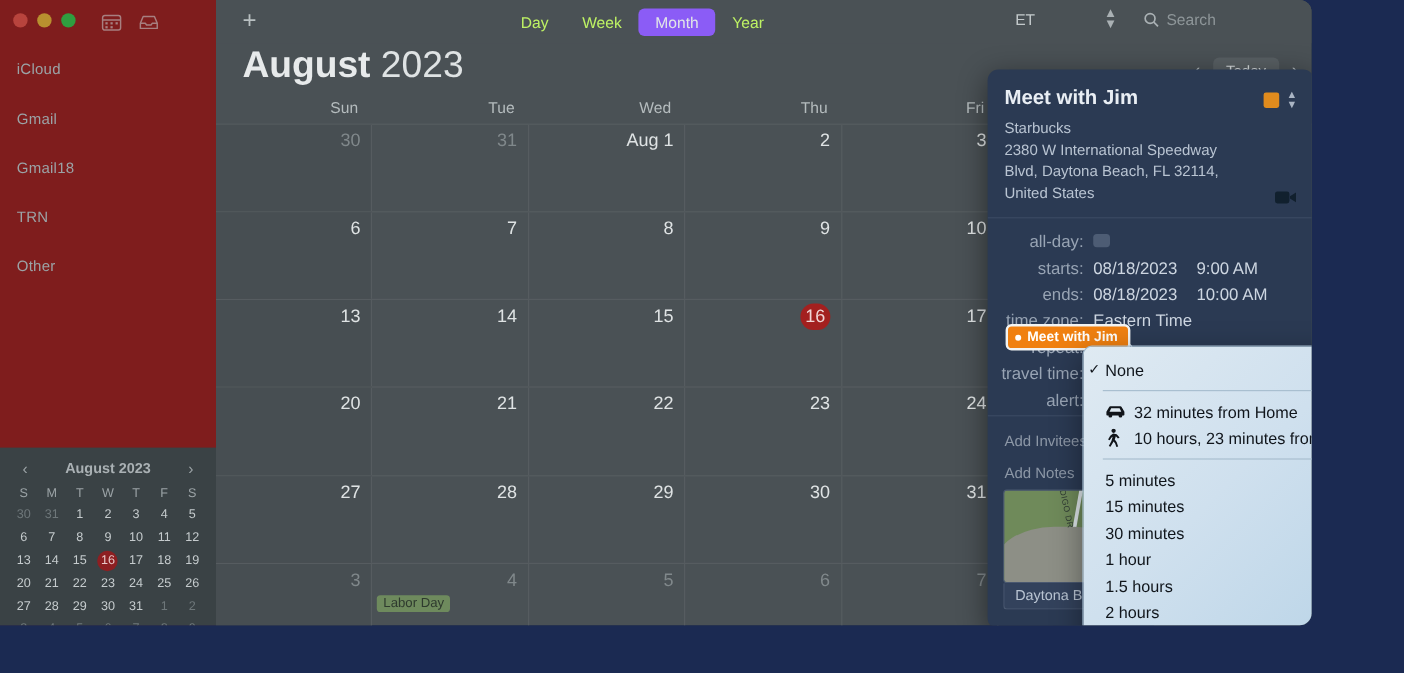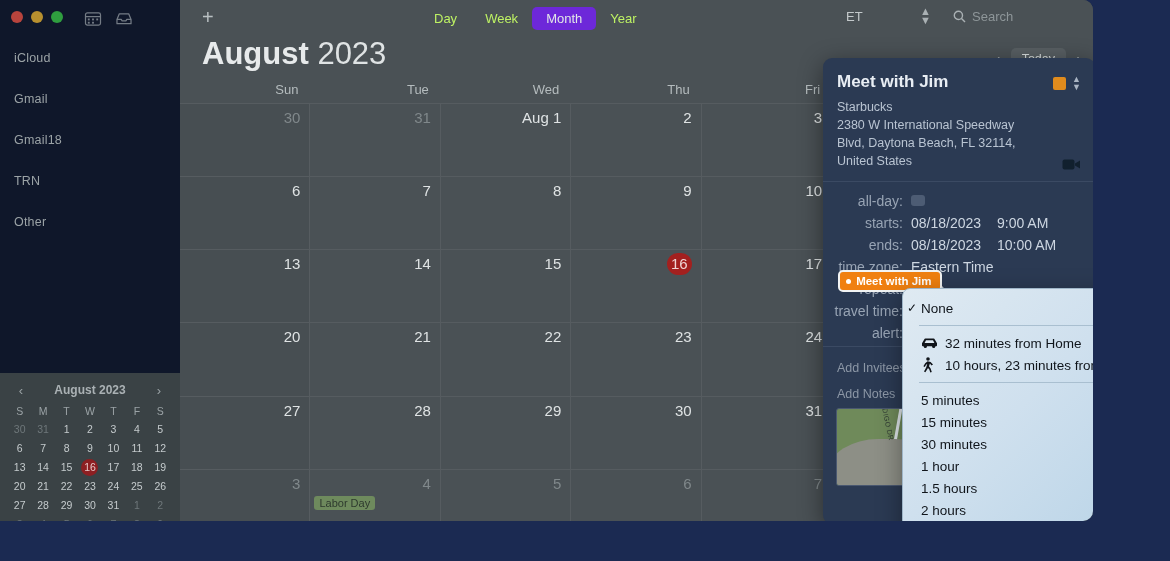--- a/index.html
+++ b/index.html
@@ -15,21 +15,21 @@
   .window {
     position: absolute; left: 0; top: 0; width: 1093px; height: 521px;
     background: #3c4448;
     border-top-right-radius: 10px; border-bottom-right-radius: 10px;
     overflow: hidden;
   }
 
   
   .sidebar {
     position: absolute; left: 0; top: 0; width: 180px; height: 521px;
-    background: #0f172a;
+    background: #7f1d1d;
   }
   .titlebar-left { position: absolute; left: 0; top: 0; width: 180px; height: 36px; }
   .lights { position: absolute; left: 11px; top: 11px; display: flex; gap: 8px; }
   .light { width: 12px; height: 12px; border-radius: 50%; }
   .light.red { background: #b8443d; }
   .light.yellow { background: #b8902f; }
   .light.green { background: #2f9e3f; }
   .tb-icon { position: absolute; top: 11px; width: 18px; height: 15px; opacity: .55; }
   .tb-icon.cal { left: 84px; }
   .tb-icon.inbox { left: 115px; }
@@ -64,21 +64,21 @@
   }
 
   
   .main { position: absolute; left: 180px; top: 0; right: 0; height: 521px; background: #4a5155; }
   .toolbar { position: relative; height: 36px; background: #4a5155; }
   .plus { position: absolute; left: 22px; top: 7px; font-size: 20px; color: #b9c0c2; line-height: 20px; }
   .segmented { position: absolute; left: 240px; top: 5px; display: flex; align-items: center; height: 26px; }
   .seg {
     font-size: 13px; color: #bef264; padding: 4px 14px; border-radius: 5px;
   }
-  .seg.active { background: #6d28d9; color: #e2e6e7; }
+  .seg.active { background: #8b5cf6; color: #e2e6e7; }
   .tz { position: absolute; left: 666px; top: 9px; font-size: 13px; color: #c3c9cb; }
   .tz-chev { position: absolute; left: 740px; top: 7px; color: #aab1b4; font-size: 11px; line-height: 9px; }
   .search { position: absolute; left: 773px; top: 9px; display: flex; align-items: center; gap: 6px; }
   .search-ph { font-size: 13px; color: #8e9699; }
 
   .monthbar { position: relative; height: 46px; }
   .month-title {
     position: absolute; left: 12px; top: 0px; font-size: 31px; color: #e7eaeb; white-space: nowrap;
   }
   .month-title b { font-weight: 700; margin-left: 10px; }
@@ -524,20 +524,21 @@
         <div class="prow">Add Notes</div>
       </div>
     </div>
 
     <div class="map">
       <div class="water"></div>
       <div class="road"></div>
       <div class="land"></div>
       <div class="road-lbl">INDIGO DR</div>
     </div>
+    <div class="map-cap">Daytona B</div>
 
     <div class="dropdown" id="dropdown">
         <div class="dd-pad"></div>
         <div class="dd-item checked">
           <span class="dd-check">✓</span>
           <span>None</span>
         </div>
         <div class="dd-sep"></div>
         <div class="dd-item">
           <span class="dd-icon">

